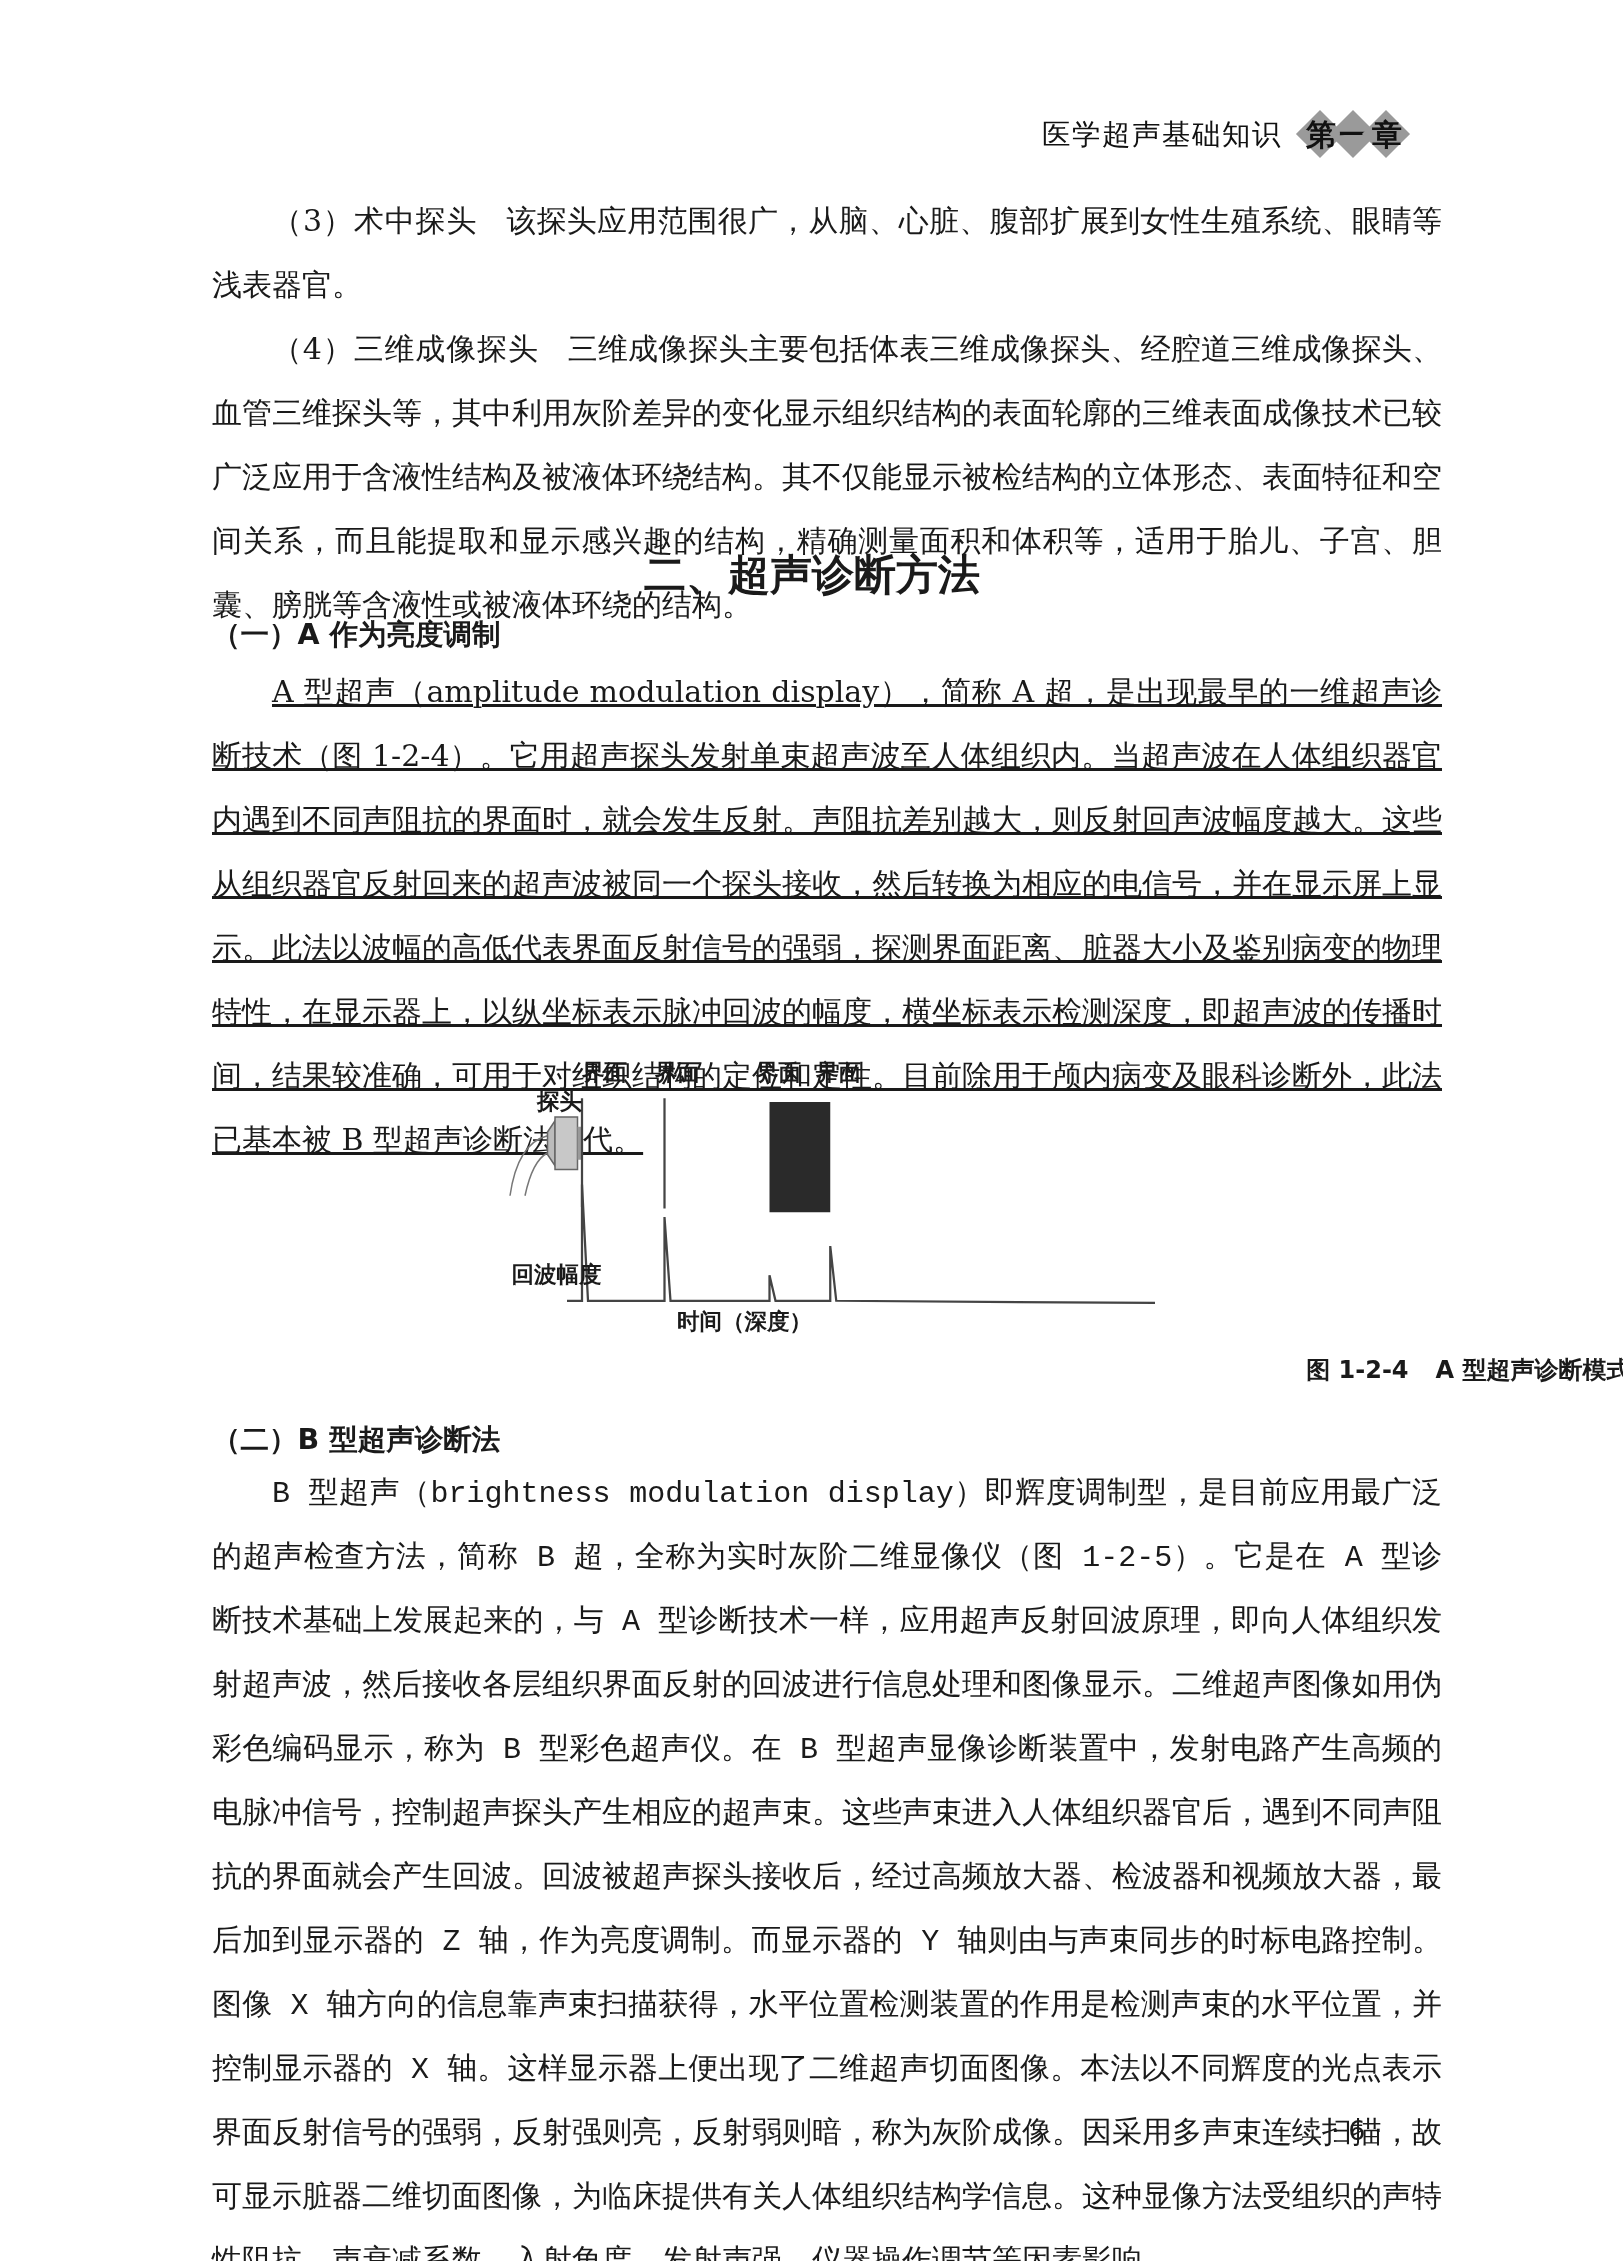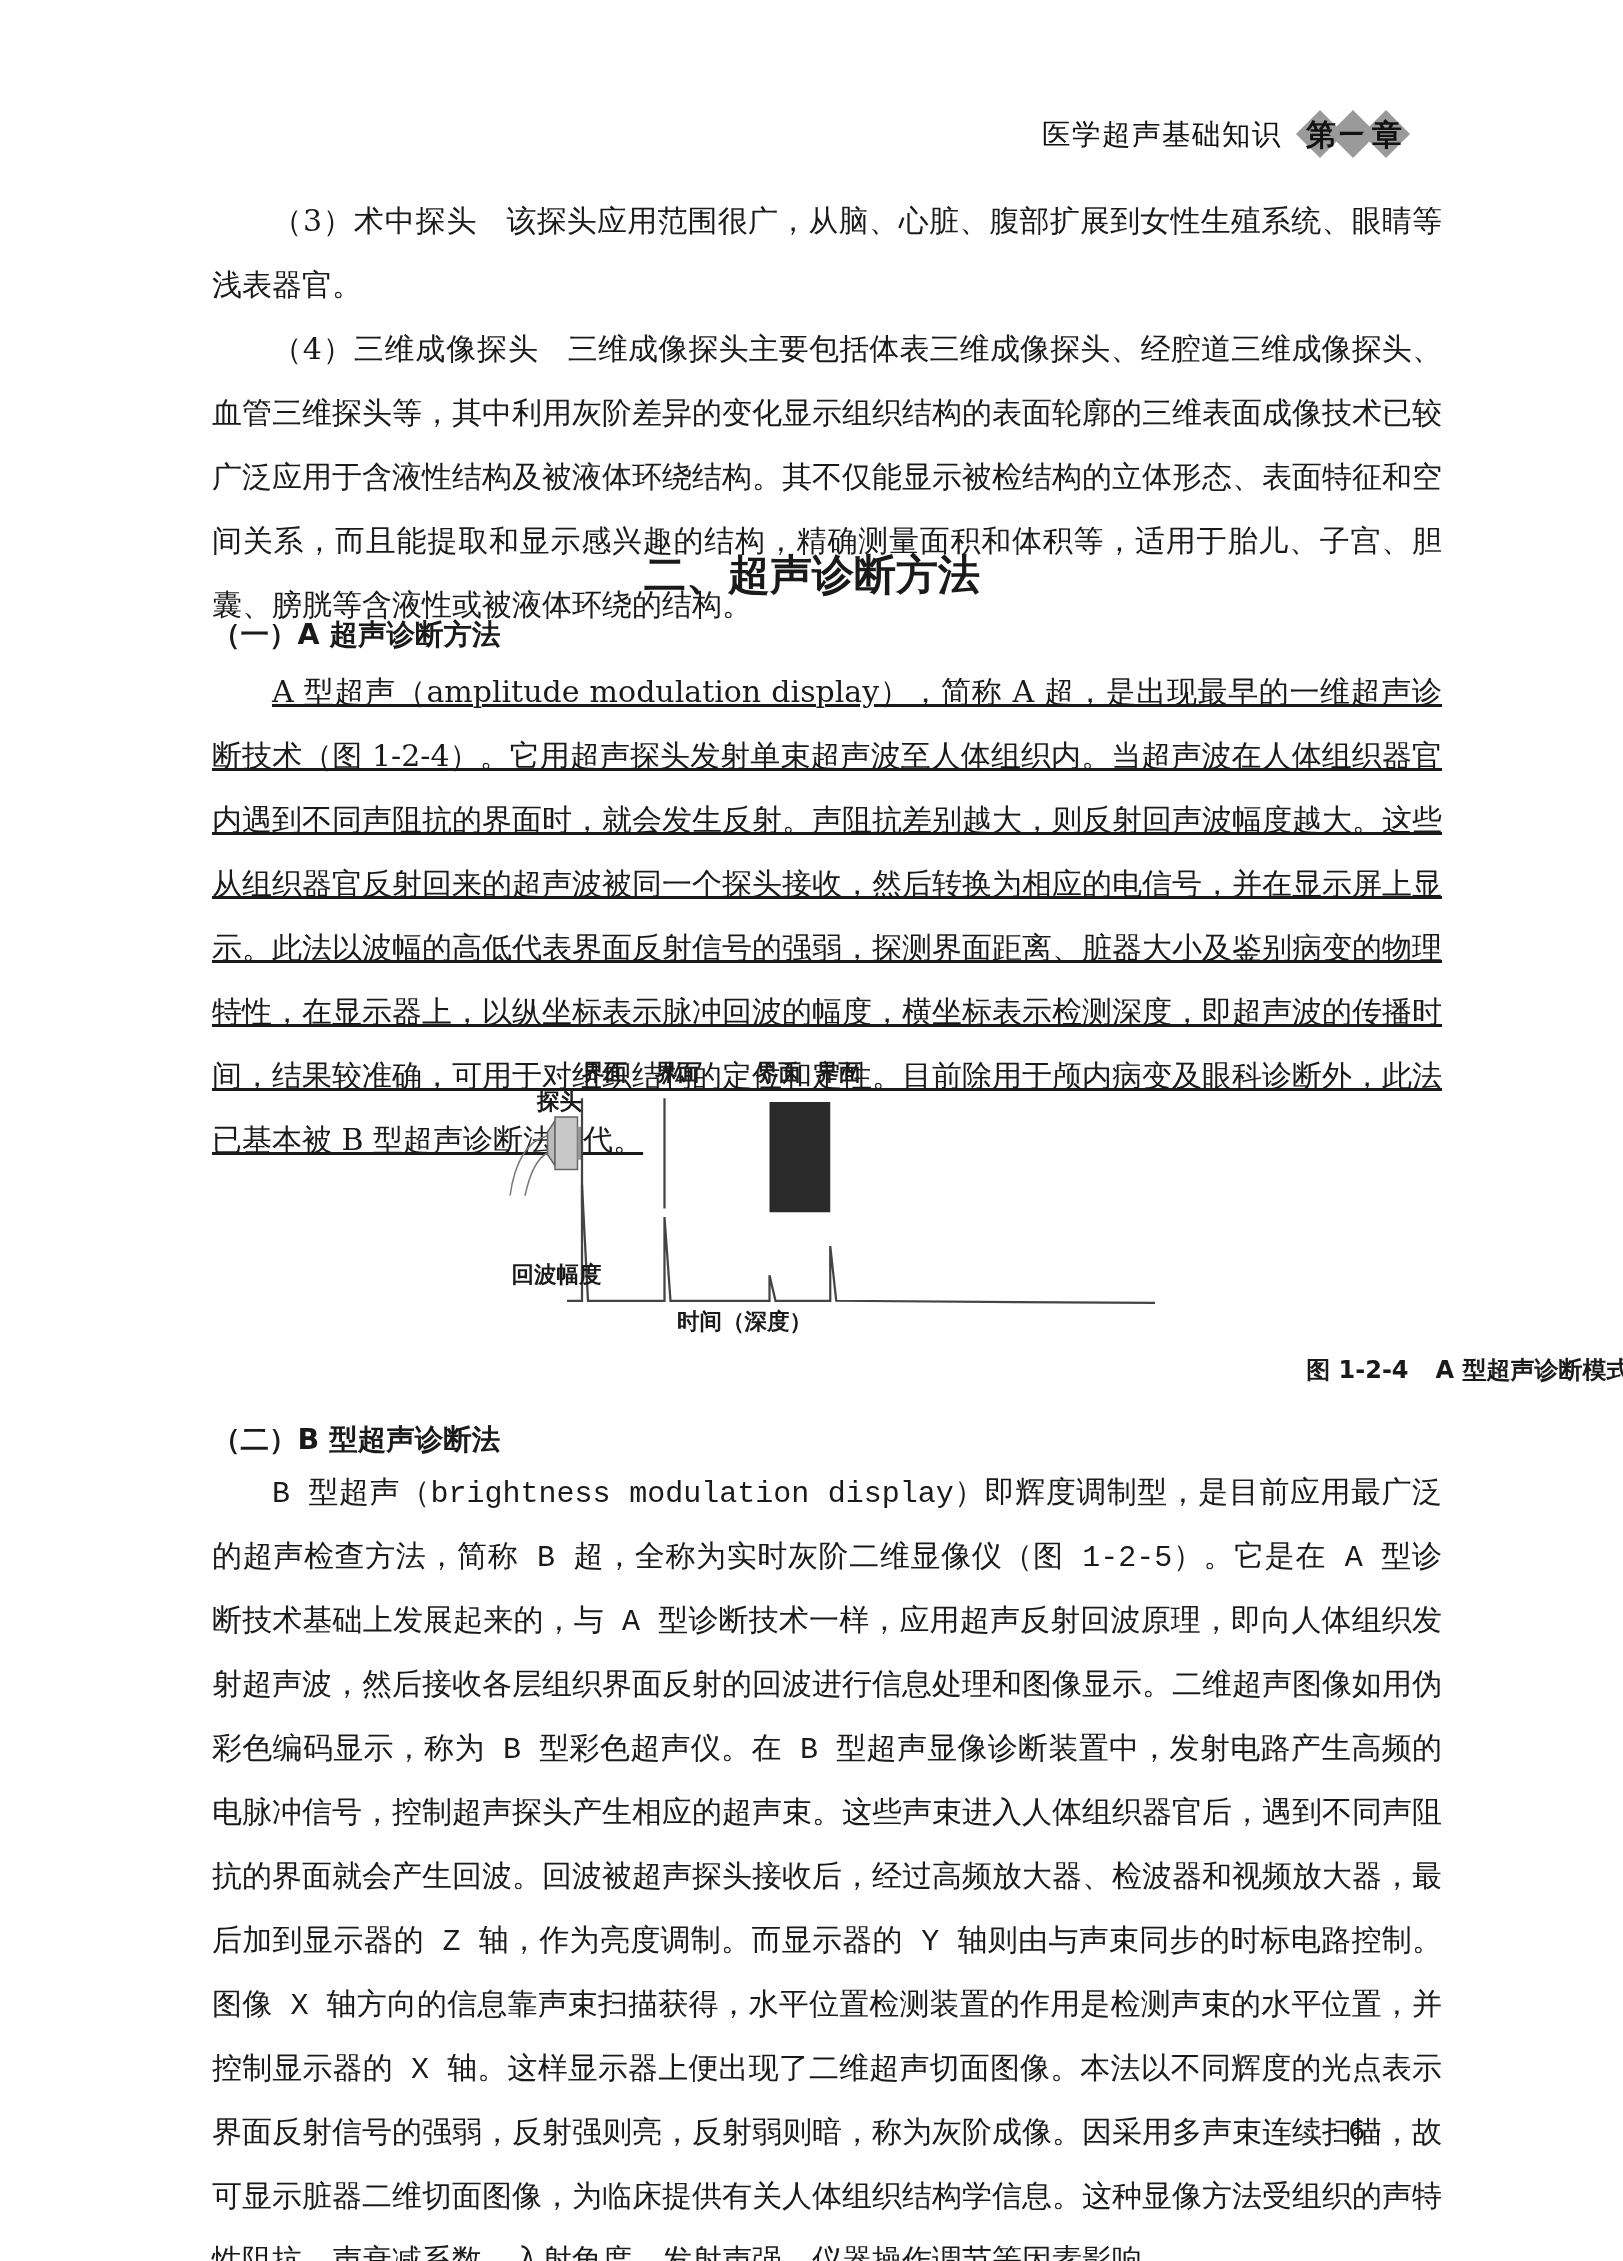--- a/index.html
+++ b/index.html
@@ -46,21 +46,21 @@
   <p class="para">
     <span class="lead">（3）术中探头</span>&nbsp;&nbsp;&nbsp;<span>该探头应用范围很广，从脑、心脏、腹部扩展到女性生殖系统、眼睛等浅表器官。</span>
   </p>
   <p class="para">
     <span class="lead">（4）三维成像探头</span>&nbsp;&nbsp;&nbsp;<span>三维成像探头主要包括体表三维成像探头、经腔道三维成像探头、血管三维探头等，其中利用灰阶差异的变化显示组织结构的表面轮廓的三维表面成像技术已较广泛应用于含液性结构及被液体环绕结构。其不仅能显示被检结构的立体形态、表面特征和空间关系，而且能提取和显示感兴趣的结构，精确测量面积和体积等，适用于胎儿、子宫、胆囊、膀胱等含液性或被液体环绕的结构。</span>
   </p>
 </div>
 
 <div class="section-title" style="top: 547px;">二、超声诊断方法</div>
 
-<div class="sub-title" style="top: 616px;">（一）A 超声诊断方法</div>
+<div class="sub-title" style="top: 616px;">（一）A 作为亮度调制</div>
 <div class="text" style="top: 660px; text-decoration: underline;">
   <p class="para">A 型超声（amplitude modulation display），简称 A 超，是出现最早的一维超声诊断技术（图 1-2-4）。它用超声探头发射单束超声波至人体组织内。当超声波在人体组织器官内遇到不同声阻抗的界面时，就会发生反射。声阻抗差别越大，则反射回声波幅度越大。这些从组织器官反射回来的超声波被同一个探头接收，然后转换为相应的电信号，并在显示屏上显示。此法以波幅的高低代表界面反射信号的强弱，探测界面距离、脏器大小及鉴别病变的物理特性，在显示器上，以纵坐标表示脉冲回波的幅度，横坐标表示检测深度，即超声波的传播时间，结果较准确，可用于对组织结构的定位和定性。目前除用于颅内病变及眼科诊断外，此法已基本被 B 型超声诊断法取代。</p>
 </div>
 
 <div class="figure">
   <svg width="660" height="270" viewBox="0 0 880 360">
 
     <path d="M 20 205 Q 30 135 70 125" stroke="#777" stroke-width="2" fill="none"></path>
     <path d="M 40 205 Q 50 158 70 148" stroke="#777" stroke-width="2" fill="none"></path>
 

